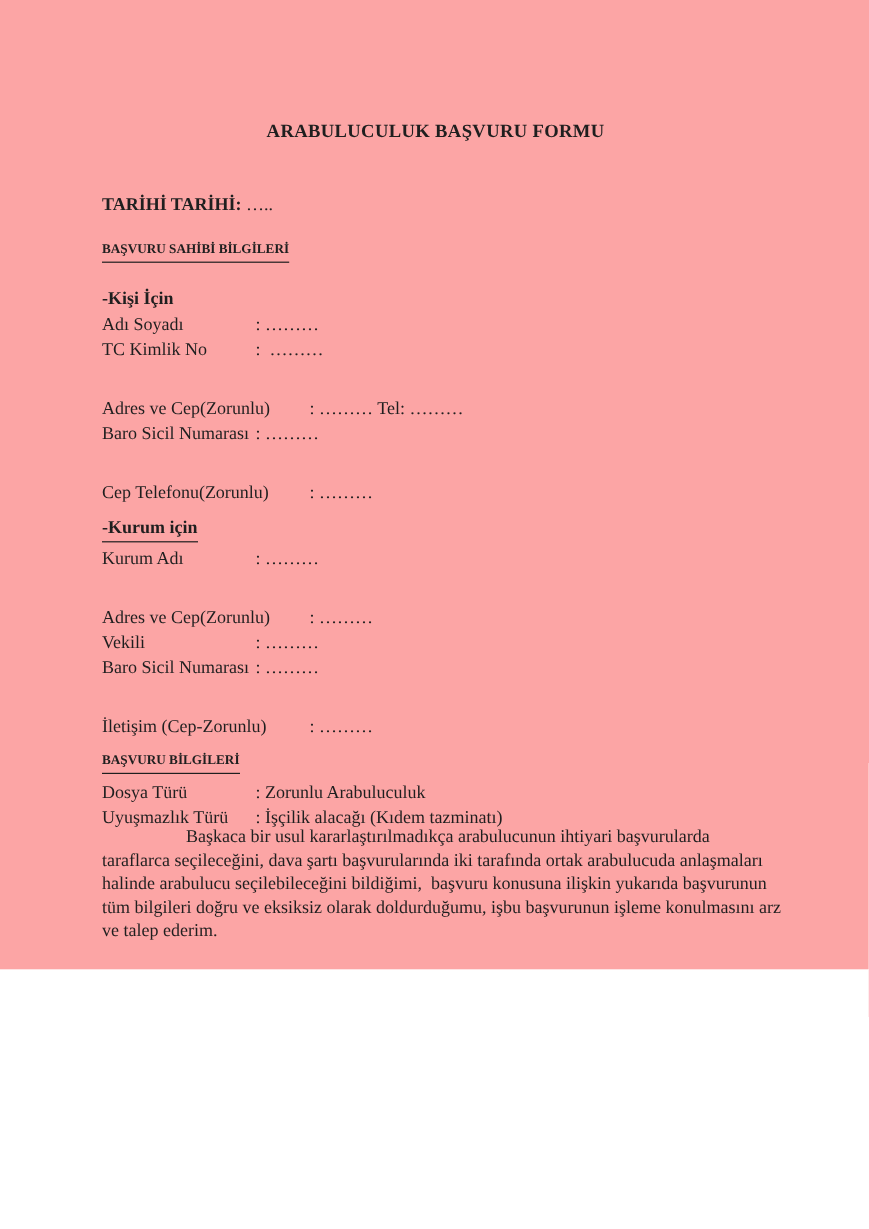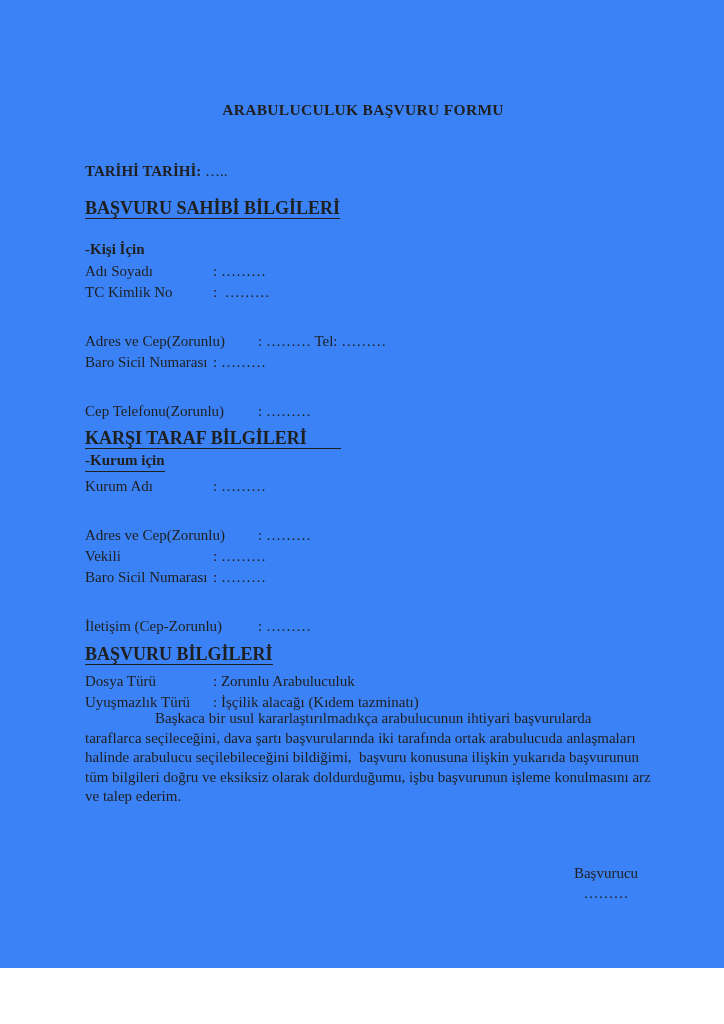--- a/index.html
+++ b/index.html
@@ -3,22 +3,22 @@
 <meta charset="utf-8">
 <style>
   html, body {
     margin: 0;
     padding: 0;
     background: #ffffff;
   }
   .page {
     position: relative;
     width: 724px;
-    height: 968px;
-    background: #3b82f6;
+    height: 808px;
+    background: #fca5a5;
     font-family: "Liberation Serif", "DejaVu Serif", serif;
     font-size: 15px;
     color: #1f1f1f;
     overflow: hidden;
   }
   .content {
     position: absolute;
     left: 85px;
     top: 0;
     width: 556px;
@@ -35,21 +35,21 @@
     margin-top: 45px;
     line-height: 17px;
     font-weight: bold;
     white-space: pre;
   }
   .date-line .dots { font-weight: normal; }
 
   .sec-heading {
     font-weight: bold;
     line-height: 17px;
-    font-size: 18px;
+    font-size: 11px;
   }
   .ul {
     display: inline-block;
     border-bottom: 1.6px solid currentColor;
     padding-bottom: 1px;
   }
   .ul-ext { padding-right: 34px; }
 
   .subheading {
     font-weight: bold;
@@ -108,21 +108,20 @@
       <div class="rows">
         <div class="row"><span class="label">Adı Soyadı</span><span class="value">: ………</span></div>
         <div class="row"><span class="label">TC Kimlik No</span><span class="value">:  ………</span></div>
         <div class="row"><span class="label wide">Adres ve Cep(Zorunlu)</span><span class="value">: ……… Tel: ………</span></div>
         <div class="row"><span class="label">Baro Sicil Numarası</span><span class="value">: ………</span></div>
         <div class="row"><span class="label wide">Cep Telefonu(Zorunlu)</span><span class="value">: ………</span></div>
       </div>
     </div>
 
     <div id="sec2">
-      <div class="sec-heading"><span class="ul ul-ext">KARŞI TARAF BİLGİLERİ</span></div>
       <div class="subheading"><span class="ul">-Kurum için</span></div>
       <div class="rows">
         <div class="row"><span class="label">Kurum Adı</span><span class="value">: ………</span></div>
         <div class="row"><span class="label wide">Adres ve Cep(Zorunlu)</span><span class="value">: ………</span></div>
         <div class="row"><span class="label">Vekili</span><span class="value">: ………</span></div>
         <div class="row"><span class="label">Baro Sicil Numarası</span><span class="value">: ………</span></div>
         <div class="row"><span class="label wide">İletişim (Cep-Zorunlu)</span><span class="value">: ………</span></div>
       </div>
     </div>
 

